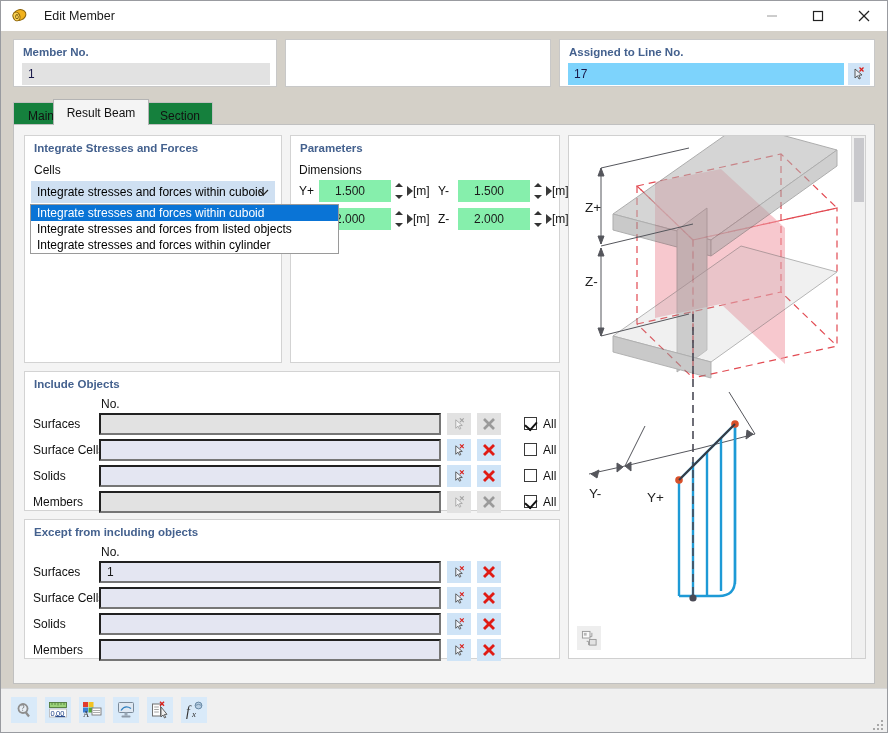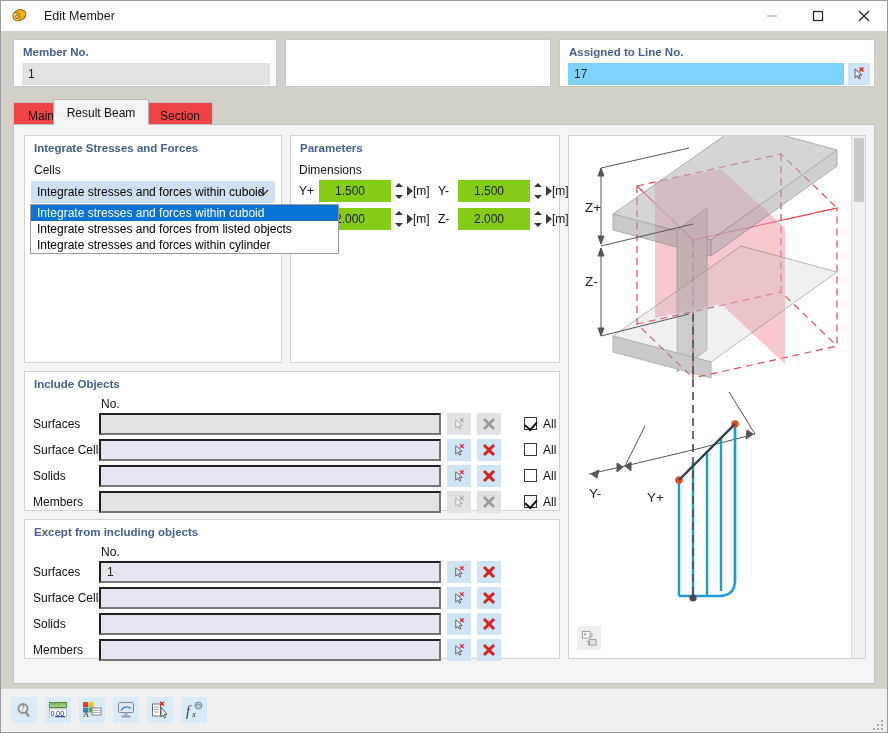--- a/index.html
+++ b/index.html
@@ -63,21 +63,21 @@
     display: flex; align-items: center; justify-content: center;
     cursor: pointer;
   }
   .iconbtn.disabled { background: #e2e2e2; cursor: default; }
 
   
   .tabstrip {
     position: absolute; left: 12px; top: 68px; width: 862px; height: 26px;
   }
   .tab {
-    position: absolute; top: 3px; height: 27px; background: #ef4444;
+    position: absolute; top: 3px; height: 27px; background: #15803d;
     border: 1px solid #c0c0c0; border-bottom: none;
     display: flex; align-items: center; justify-content: center;
     font-size: 12px; color: #111; cursor: pointer;
   }
   .tab.active {
     top: 0px; height: 26px; background: #f4f4f4; border-color: #b4b4b4;
     z-index: 3; font-weight: normal;
   }
 
   .tabpage {
@@ -112,21 +112,21 @@
   .dropitem {
     height: 16px; line-height: 16px; font-size: 12px; padding-left: 6px;
     color: #000; white-space: nowrap; cursor: pointer;
   }
   .dropitem.sel { background: #0a74d6; color: #ffffff; }
 
   
   .spinwrap { position: absolute; height: 22px; }
   .spin-input {
     position: absolute; left: 0; top: 0; height: 22px;
-    background: #84cc16; border: none; text-align: right;
+    background: #86efac; border: none; text-align: right;
     font-family: "Liberation Sans", sans-serif; font-size: 12px;
     color: #1a1a1a; padding-right: 26px; line-height: 22px;
   }
   .spin-arrows {
     position: absolute; top: 3px; width: 9px; height: 16px;
     display: flex; flex-direction: column; justify-content: space-between;
     align-items: center;
   }
   .ar-up { width: 0; height: 0; border-left: 4px solid transparent; border-right: 4px solid transparent; border-bottom: 4px solid #333; }
   .ar-dn { width: 0; height: 0; border-left: 4px solid transparent; border-right: 4px solid transparent; border-top: 4px solid #333; }

